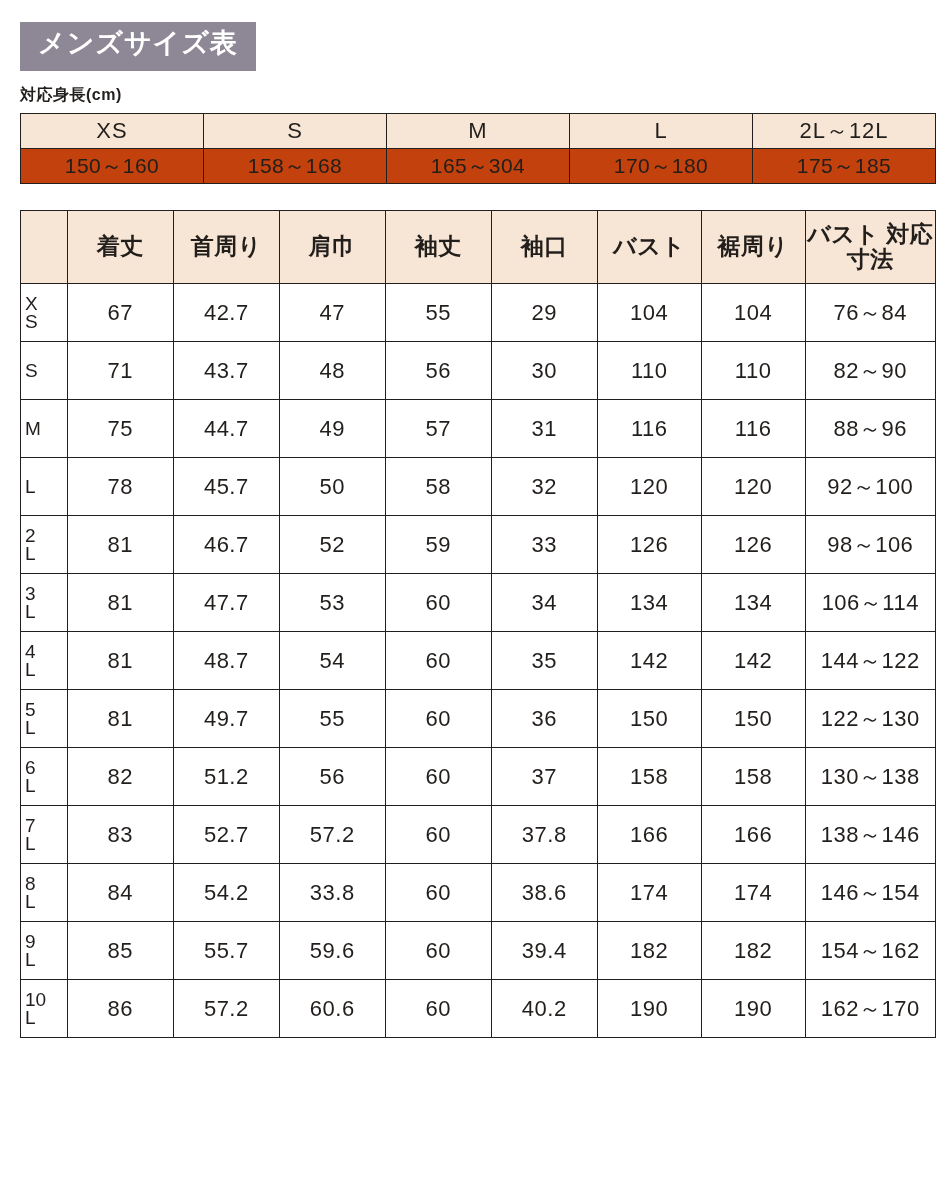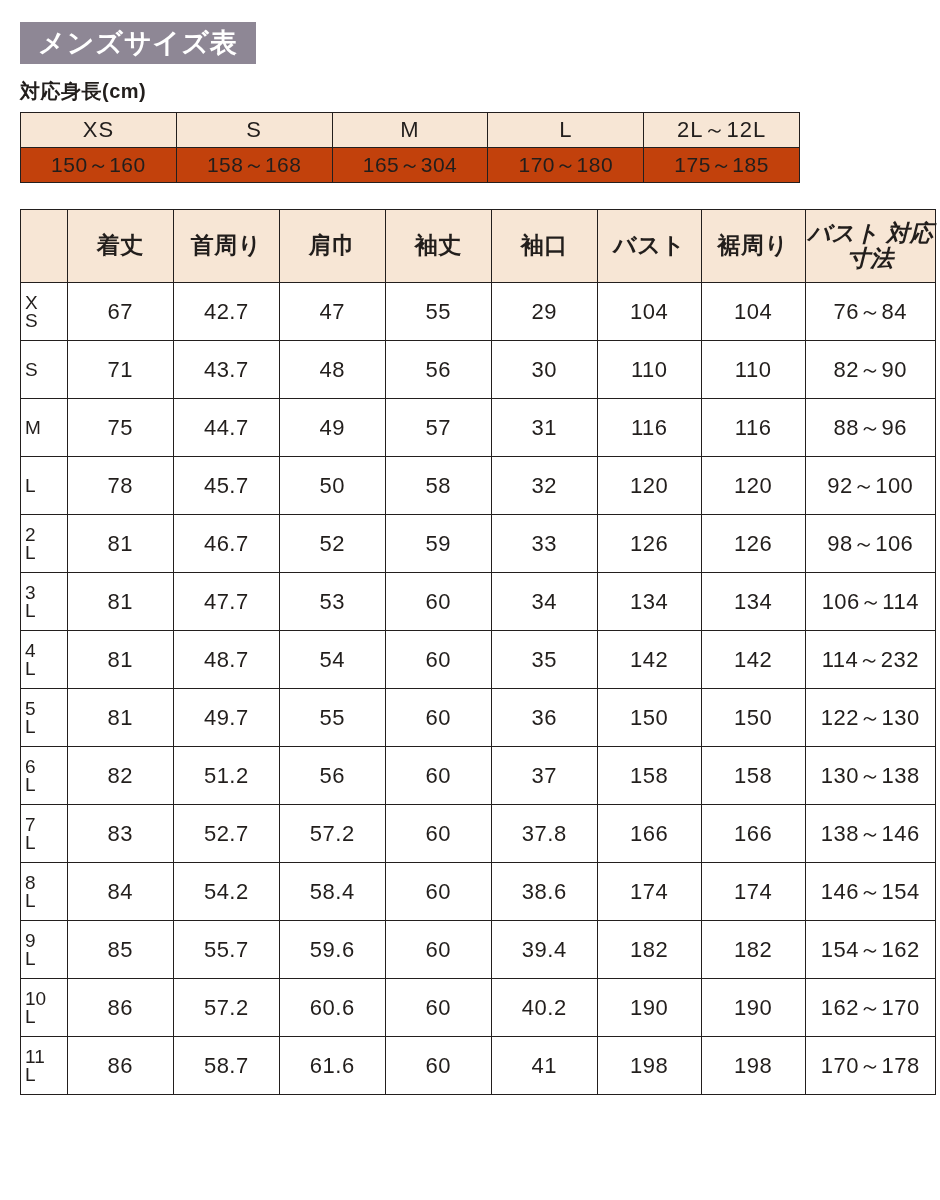--- a/index.html
+++ b/index.html
@@ -23,49 +23,49 @@
   }
 
   
   .title-banner {
     display: inline-block;
     background: #8e8795;
     color: #ffffff;
     font-size: 27px;
     font-weight: bold;
     letter-spacing: 1px;
-    padding: 6px 18px 5px 18px;
+    padding: 6px 18px 12px 18px;
     margin: 4px 0 0 8px;
     line-height: 1.15;
   }
 
   
   .caption {
-    font-size: 20px;
+    font-size: 16px;
     font-weight: bold;
     margin: 14px 0 7px 8px;
     letter-spacing: 0.5px;
   }
 
   
   table {
     border-collapse: collapse;
     table-layout: fixed;
   }
   table td, table th {
     border: 1px solid #231f1e;
     text-align: center;
     vertical-align: middle;
     font-weight: normal;
     padding: 0;
   }
 
   
   .height-table {
-    width: 780px;
+    width: 916px;
     margin: 0 0 0 8px;
     border-radius: 15px;
   }
   .height-table .hdr td {
     background: #f7e6d5;
     height: 34px;
     font-size: 22px;
     letter-spacing: 1px;
   }
   .height-table .vals td {
@@ -105,21 +105,20 @@
     line-height: 0.98;
     text-align: left;
     padding-left: 4px;
   }
   .rowhead .stack {
     display: block;
     line-height: 0.95;
   }
   .two-line {
     line-height: 1.05;
-    font-style: italic;
   }
   .bastcell {
     font-size: 21px;
   }
 </style>
 </head>
 <body>
 
 <div class="page">
 
@@ -262,21 +261,21 @@
               <span class="stack">4</span>
               <span class="stack">L</span>
             </td>
             <td>81</td>
             <td>48.7</td>
             <td>54</td>
             <td>60</td>
             <td>35</td>
             <td>142</td>
             <td>142</td>
-            <td class="bastcell">114～232</td>
+            <td class="bastcell">144～122</td>
           </tr>
           <tr>
             <td class="rowhead">
               <span class="stack">5</span>
               <span class="stack">L</span>
             </td>
             <td>81</td>
             <td>49.7</td>
             <td>55</td>
             <td>60</td>
@@ -313,21 +312,21 @@
             <td>166</td>
             <td class="bastcell">138～146</td>
           </tr>
           <tr>
             <td class="rowhead">
               <span class="stack">8</span>
               <span class="stack">L</span>
             </td>
             <td>84</td>
             <td>54.2</td>
-            <td>58.4</td>
+            <td>33.8</td>
             <td>60</td>
             <td>38.6</td>
             <td>174</td>
             <td>174</td>
             <td class="bastcell">146～154</td>
           </tr>
           <tr>
             <td class="rowhead">
               <span class="stack">9</span>
               <span class="stack">L</span>
@@ -348,31 +347,17 @@
             </td>
             <td>86</td>
             <td>57.2</td>
             <td>60.6</td>
             <td>60</td>
             <td>40.2</td>
             <td>190</td>
             <td>190</td>
             <td class="bastcell">162～170</td>
           </tr>
-          <tr>
-            <td class="rowhead">
-              <span class="stack">11</span>
-              <span class="stack">L</span>
-            </td>
-            <td>86</td>
-            <td>58.7</td>
-            <td>61.6</td>
-            <td>60</td>
-            <td>41</td>
-            <td>198</td>
-            <td>198</td>
-            <td class="bastcell">170～178</td>
-          </tr>
         </tbody>
     </table>
   </div>
 
 </div>
 
 </body></html>

